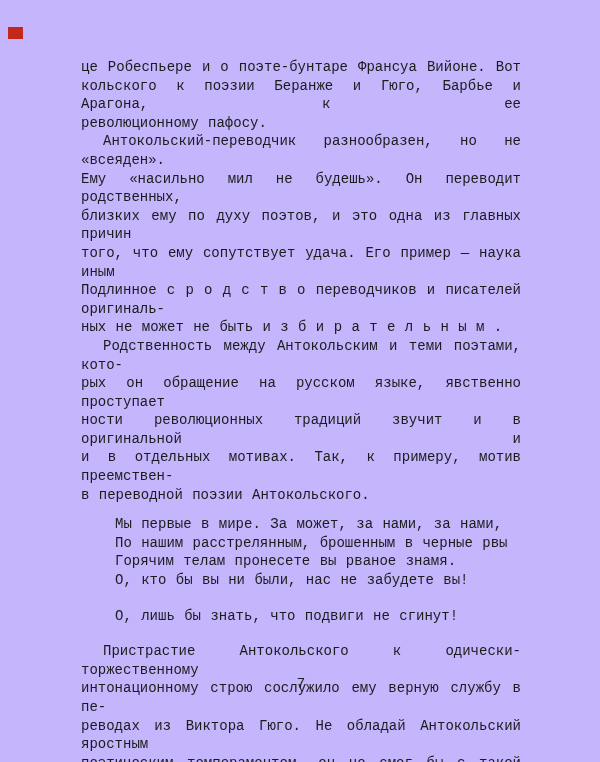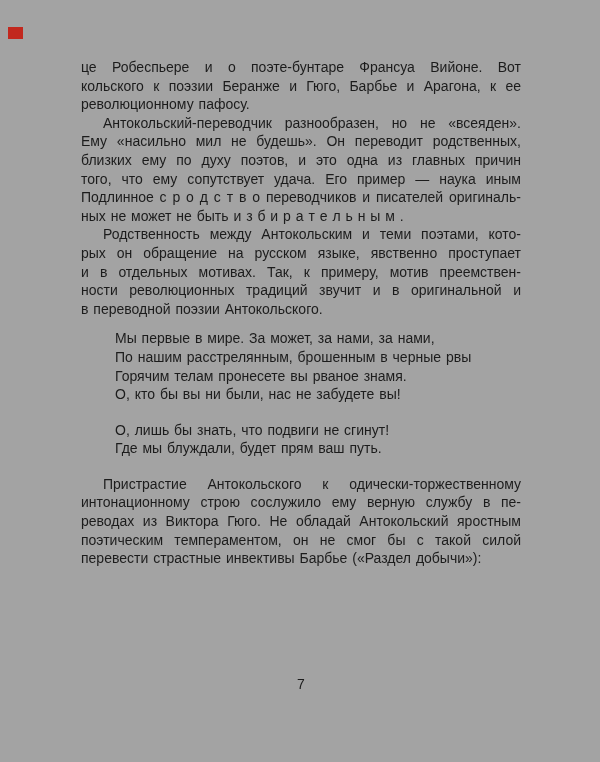--- a/index.html
+++ b/index.html
@@ -4,22 +4,22 @@
 <style>
   html, body {
     margin: 0;
     padding: 0;
     background: #ffffff;
   }
   .page {
     position: relative;
     width: 600px;
     height: 762px;
-    background: #a3a3a3;
-    font-family: Liberation Sans, sans-serif;
+    background: #c4b5fd;
+    font-family: Liberation Mono, monospace;
     color: #1c1c1c;
     overflow: hidden;
   }
   .corner-mark {
     position: absolute;
     left: 8px;
     top: 27px;
     width: 15px;
     height: 12px;
     background: #c2281e;
@@ -72,33 +72,32 @@
         <div class="line j fi">Антокольский-переводчик разнообразен, но не «всеяден».</div>
         <div class="line j">Ему «насильно мил не будешь». Он переводит родственных,</div>
         <div class="line j">близких ему по духу поэтов, и это одна из главных причин</div>
         <div class="line j">того, что ему сопутствует удача. Его пример — наука иным</div>
         <div class="line j">Подлинное с р о д с т в о переводчиков и писателей оригиналь-</div>
         <div class="line">ных не может не быть и з б и р а т е л ь н ы м .</div>
       </div>
       <div class="para">
         <div class="line j fi">Родственность между Антокольским и теми поэтами, кото-</div>
         <div class="line j">рых он обращение на русском языке, явственно проступает</div>
+        <div class="line j">ности революционных традиций звучит и в оригинальной и</div>
         <div class="line j">и в отдельных мотивах. Так, к примеру, мотив преемствен-</div>
-        <div class="line j">ности революционных традиций звучит и в оригинальной и</div>
         <div class="line">в переводной поэзии Антокольского.</div>
       </div>
       <div class="verse gap-lg">
         <div class="line">Мы первые в мире. За может, за нами, за нами,</div>
         <div class="line">По нашим расстрелянным, брошенным в черные рвы</div>
         <div class="line">Горячим телам пронесете вы рваное знамя.</div>
         <div class="line">О, кто бы вы ни были, нас не забудете вы!</div>
       </div>
       <div class="verse gap-lg">
         <div class="line">О, лишь бы знать, что подвиги не сгинут!</div>
-        <div class="line">Где мы блуждали, будет прям ваш путь.</div>
       </div>
       <div class="para">
         <div class="line j fi">Пристрастие Антокольского к одически-торжественному</div>
         <div class="line j">интонационному строю сослужило ему верную службу в пе-</div>
         <div class="line j">реводах из Виктора Гюго. Не обладай Антокольский яростным</div>
         <div class="line j">поэтическим темпераментом, он не смог бы с такой силой</div>
         <div class="line">перевести страстные инвективы Барбье («Раздел добычи»):</div>
       </div>
     </div>
   <div class="page-number">7</div>

